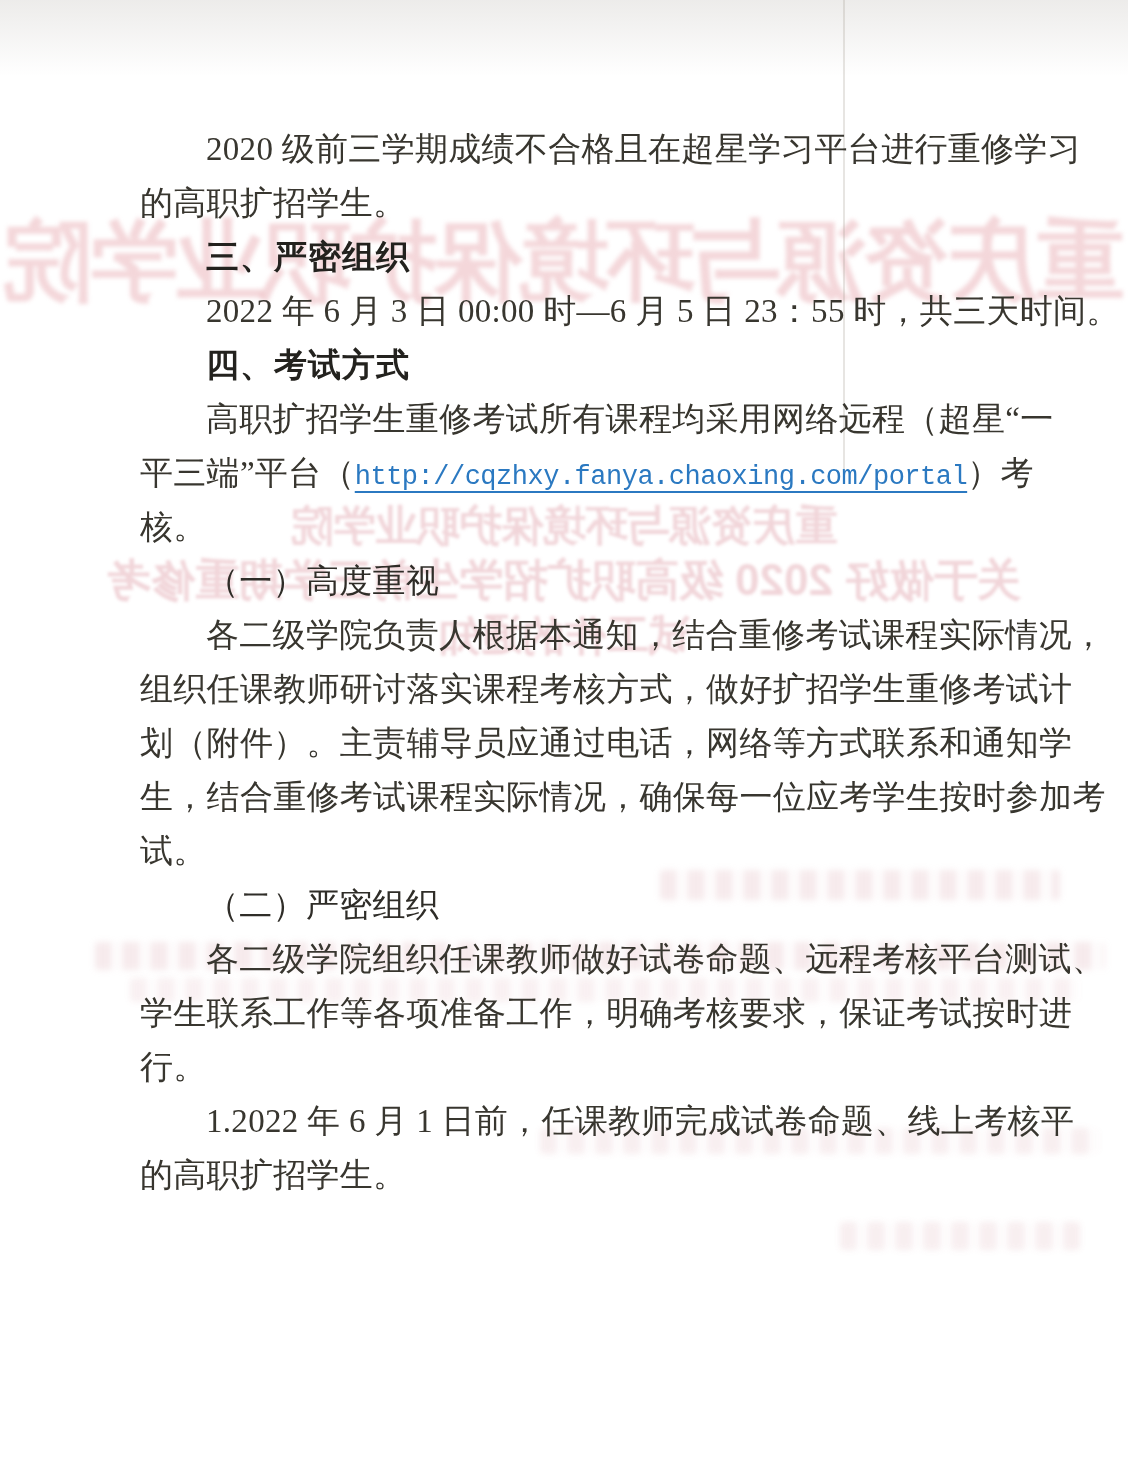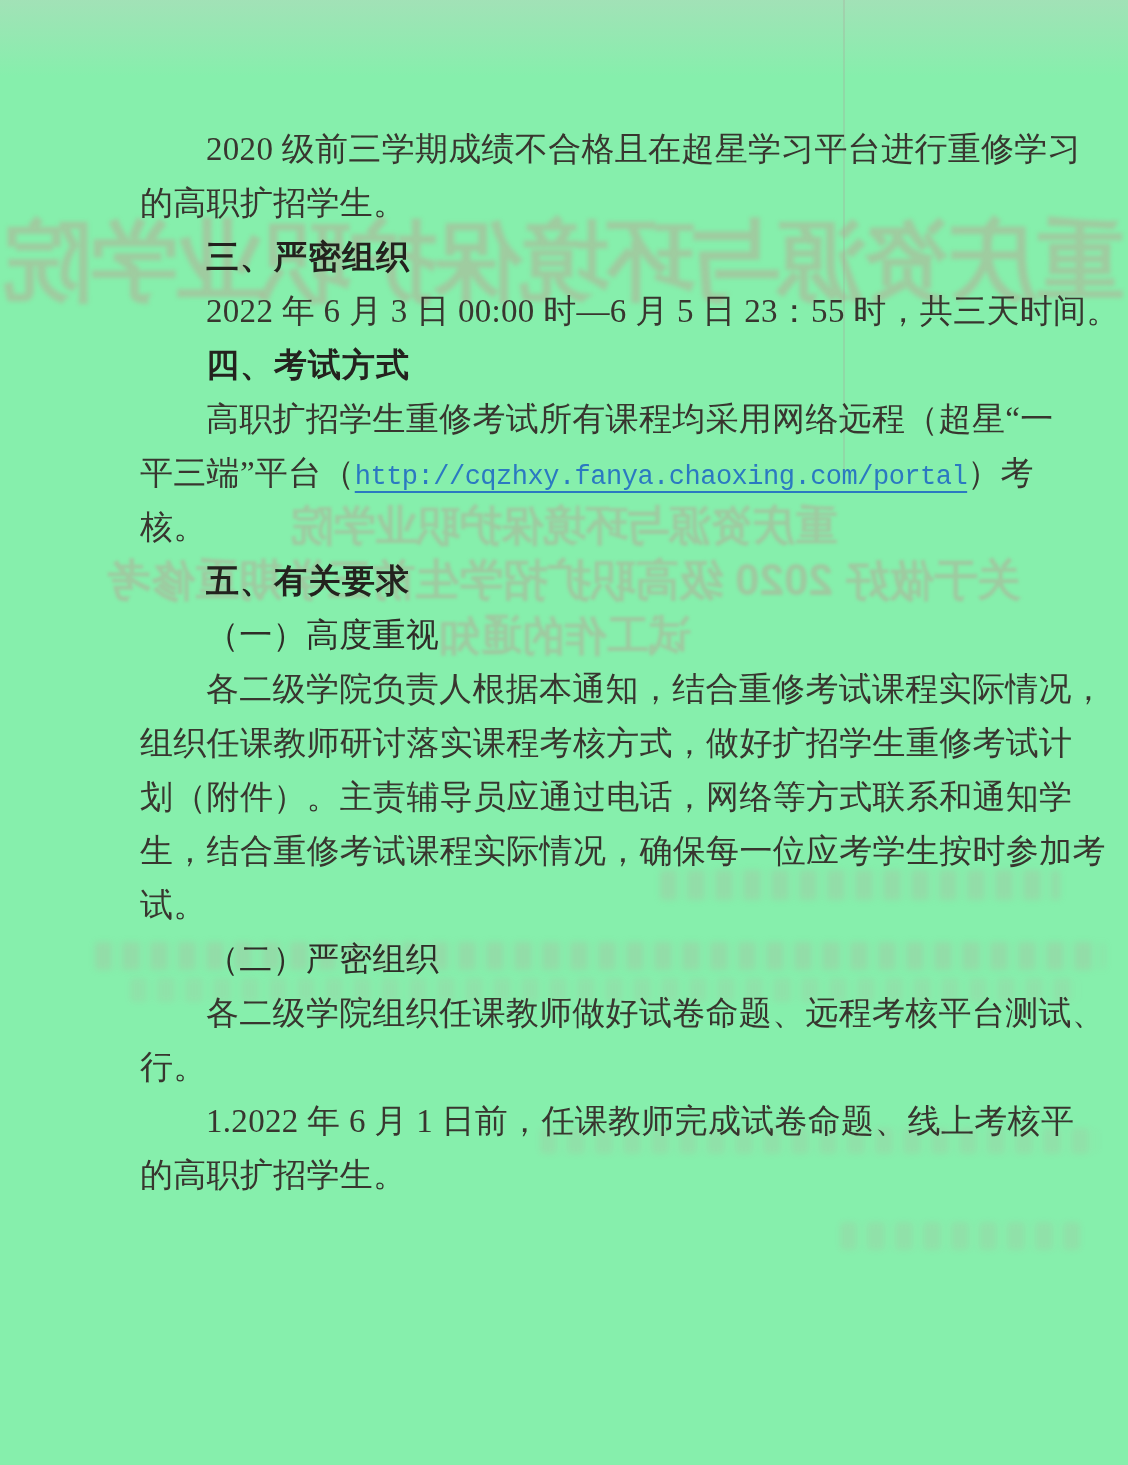--- a/index.html
+++ b/index.html
@@ -1,19 +1,19 @@
 <!DOCTYPE html>
 <html><head>
 <meta charset="utf-8">
 <style>
   html,body{margin:0;padding:0;background:#e9e9e9;}
   .page{
     position:relative;
     width:1128px;height:1465px;
-    background:#86efac;
+    background:#ffffff;
     overflow:hidden;
     font-family:"Liberation Serif","DejaVu Serif",serif;
   }
   
   .page::before{
     content:"";position:absolute;left:0;top:0;width:100%;height:90px;
     background:linear-gradient(180deg, rgba(207,204,200,0.38), rgba(207,204,200,0) 85%);
     pointer-events:none;
   }
 
@@ -94,27 +94,27 @@
 
   <div class="content" id="doc-lines">
       <div class="line indent">2020 级前三学期成绩不合格且在超星学习平台进行重修学习</div>
       <div class="line cont">的高职扩招学生。</div>
       <div class="line head">三、严密组织</div>
       <div class="line indent">2022 年 6 月 3 日 00:00 时—6 月 5 日 23：55 时，共三天时间。</div>
       <div class="line head">四、考试方式</div>
       <div class="line indent">高职扩招学生重修考试所有课程均采用网络远程（超星“一</div>
       <div class="line cont"><span>平三端”平台（</span><a class="link" href="#">http://cqzhxy.fanya.chaoxing.com/portal</a><span>）考</span></div>
       <div class="line cont">核。</div>
-      <div class="line head">五、有关要求</div>
       <div class="line sub">（一）高度重视</div>
       <div class="line indent">各二级学院负责人根据本通知，结合重修考试课程实际情况，</div>
       <div class="line cont">组织任课教师研讨落实课程考核方式，做好扩招学生重修考试计</div>
       <div class="line cont">划（附件）。主责辅导员应通过电话，网络等方式联系和通知学</div>
       <div class="line cont">生，结合重修考试课程实际情况，确保每一位应考学生按时参加考</div>
       <div class="line cont">试。</div>
       <div class="line sub">（二）严密组织</div>
       <div class="line indent">各二级学院组织任课教师做好试卷命题、远程考核平台测试、</div>
+      <div class="line cont">学生联系工作等各项准备工作，明确考核要求，保证考试按时进</div>
       <div class="line cont">行。</div>
       <div class="line indent">1.2022 年 6 月 1 日前，任课教师完成试卷命题、线上考核平</div>
       <div class="line cont">的高职扩招学生。</div>
     </div>
 
 </div>
 
 </body></html>

